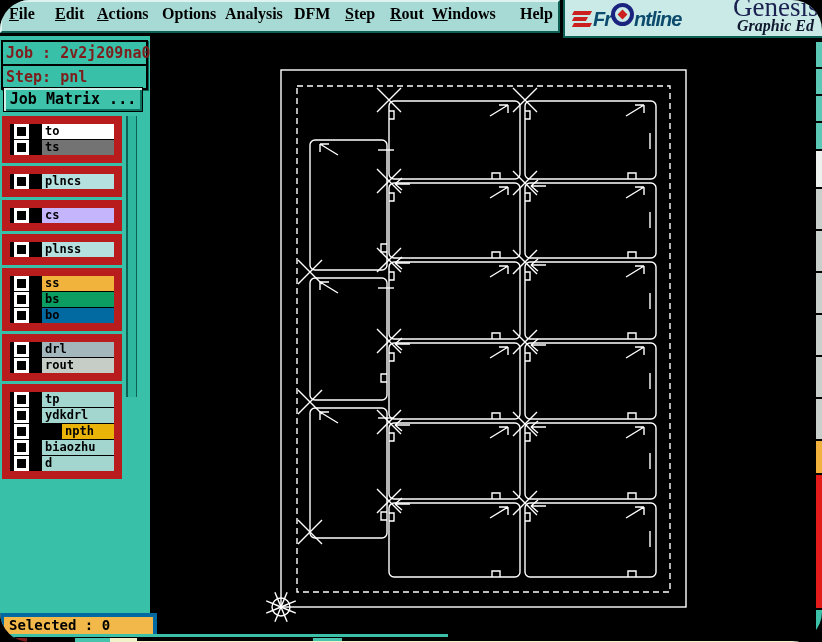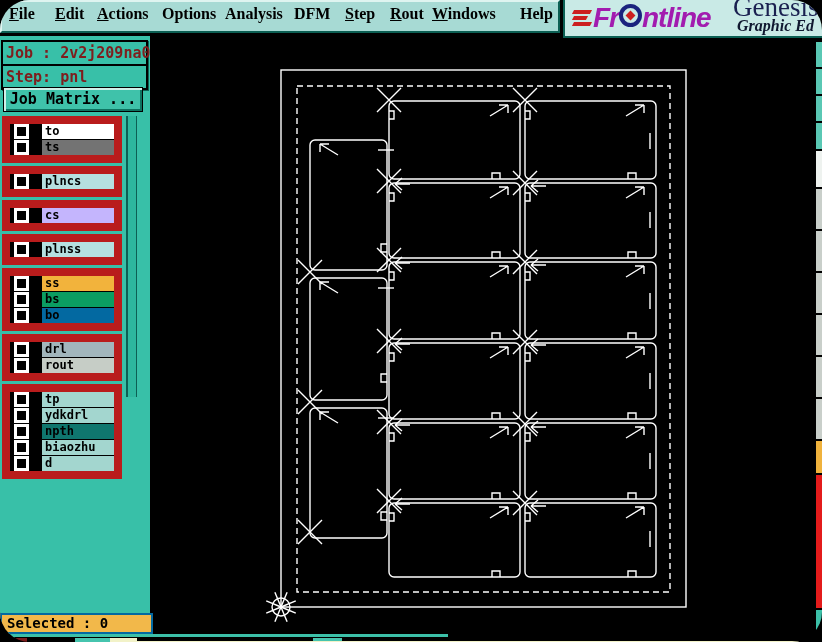--- a/index.html
+++ b/index.html
@@ -13,21 +13,21 @@
              font-size:16px;color:#000;cursor:default;white-space:nowrap;}
   .menu-item u{text-decoration:underline;}
   
   .logopanel{position:absolute;left:563px;top:0;width:259px;height:36px;background:#c9eae6;
              border-left:2px solid #0c6054;border-bottom:2px solid #0c6054;z-index:5;overflow:hidden;}
   .brand{position:absolute;left:8px;top:3px;display:flex;align-items:center;}
   .speedlines{display:inline-block;margin-right:2px;}
   .speedlines div{height:4px;background:#cc1f1f;margin:2px 0;transform:skewX(-28deg);}
   .sl1{width:18px;} .sl2{width:14px;margin-left:3px;} .sl3{width:18px;}
   .brand-text{font-family:"Liberation Sans",sans-serif;font-weight:bold;font-style:italic;
-              font-size:28px;color:#a21caf;letter-spacing:-1px;line-height:30px;}
+              font-size:20px;color:#0c4a6e;letter-spacing:-1px;line-height:30px;}
   .brand-o{display:inline-block;width:15px;height:15px;border:4px solid #1a237e;border-radius:50%;
            position:relative;top:0px;margin:0 0px;}
   .brand-o i{position:absolute;left:4px;top:4px;width:7px;height:7px;background:#cc1f1f;
              transform:rotate(45deg);}
   .product{position:absolute;left:168px;top:-8px;font-family:"Liberation Serif",serif;
            font-size:27px;color:#1a2050;}
   .subtitle{position:absolute;left:172px;top:17px;font-family:"Liberation Serif",serif;
             font-style:italic;font-weight:bold;font-size:16px;color:#101830;white-space:nowrap;}
   
   .leftpanel{position:absolute;left:0;top:36px;width:150px;height:577px;background:#38c0a8;z-index:5;}
@@ -45,21 +45,21 @@
   .lrow{display:flex;align-items:center;height:15px;background:#000;}
   .lrow + .lrow{margin-top:1px;}
   .lcheck{width:9px;height:9px;border:3px solid #fff;background:#000;margin-left:4px;flex:none;}
   .lgap{width:13px;flex:none;}
   .lname{flex:1;height:15px;line-height:15px;font-weight:bold;font-size:12px;color:#000;
          padding-left:3px;white-space:nowrap;overflow:hidden;}
   .scrollgroove{position:absolute;left:126px;top:80px;width:8px;height:281px;background:#2db79e;
                 border-left:2px solid #0c6054;border-right:1px solid #0c6054;}
   
   .selectedbar{position:absolute;left:0;top:613px;width:144px;height:17px;background:#f2b84a;
-               border:2px solid #0369a1;z-index:6;font-weight:bold;font-size:14px;color:#000;
+               border:4px solid #0369a1;z-index:6;font-weight:bold;font-size:14px;color:#000;
                line-height:17px;padding-left:5px;white-space:nowrap;}
   .tealline{position:absolute;left:0;top:634px;width:448px;height:3px;background:#3cc0a8;
             border-bottom:1px solid #000;z-index:6;}
   .bottomstrip{position:absolute;left:0;top:638px;width:822px;height:4px;z-index:6;}
   .bottomstrip div{position:absolute;top:0;height:4px;}
   .creamline{position:absolute;left:137px;top:641px;width:673px;height:1px;background:#f2f2c8;z-index:6;}
   
   .rightstrip{position:absolute;left:815px;top:42px;width:7px;height:600px;z-index:6;
               border-left:1px solid #000;}
   .rightstrip div{border-bottom:2px solid #000;}
@@ -280,21 +280,21 @@
             <div class="lname" style="background: rgb(163, 214, 207);">tp</div>
           </div>
           <div class="lrow">
             <div class="lcheck"></div>
             <div class="lgap"></div>
             <div class="lname" style="background: rgb(163, 214, 207);">ydkdrl</div>
           </div>
           <div class="lrow">
             <div class="lcheck"></div>
             <div class="lgap"></div>
-            <div class="lname" style="background: #0f766e;">npth</div>
+            <div class="lname" style="background: #eab308; margin-left: 20px;">npth</div>
           </div>
           <div class="lrow">
             <div class="lcheck"></div>
             <div class="lgap"></div>
             <div class="lname" style="background: rgb(163, 214, 207);">biaozhu</div>
           </div>
           <div class="lrow">
             <div class="lcheck"></div>
             <div class="lgap"></div>
             <div class="lname" style="background: rgb(163, 214, 207);">d</div>

